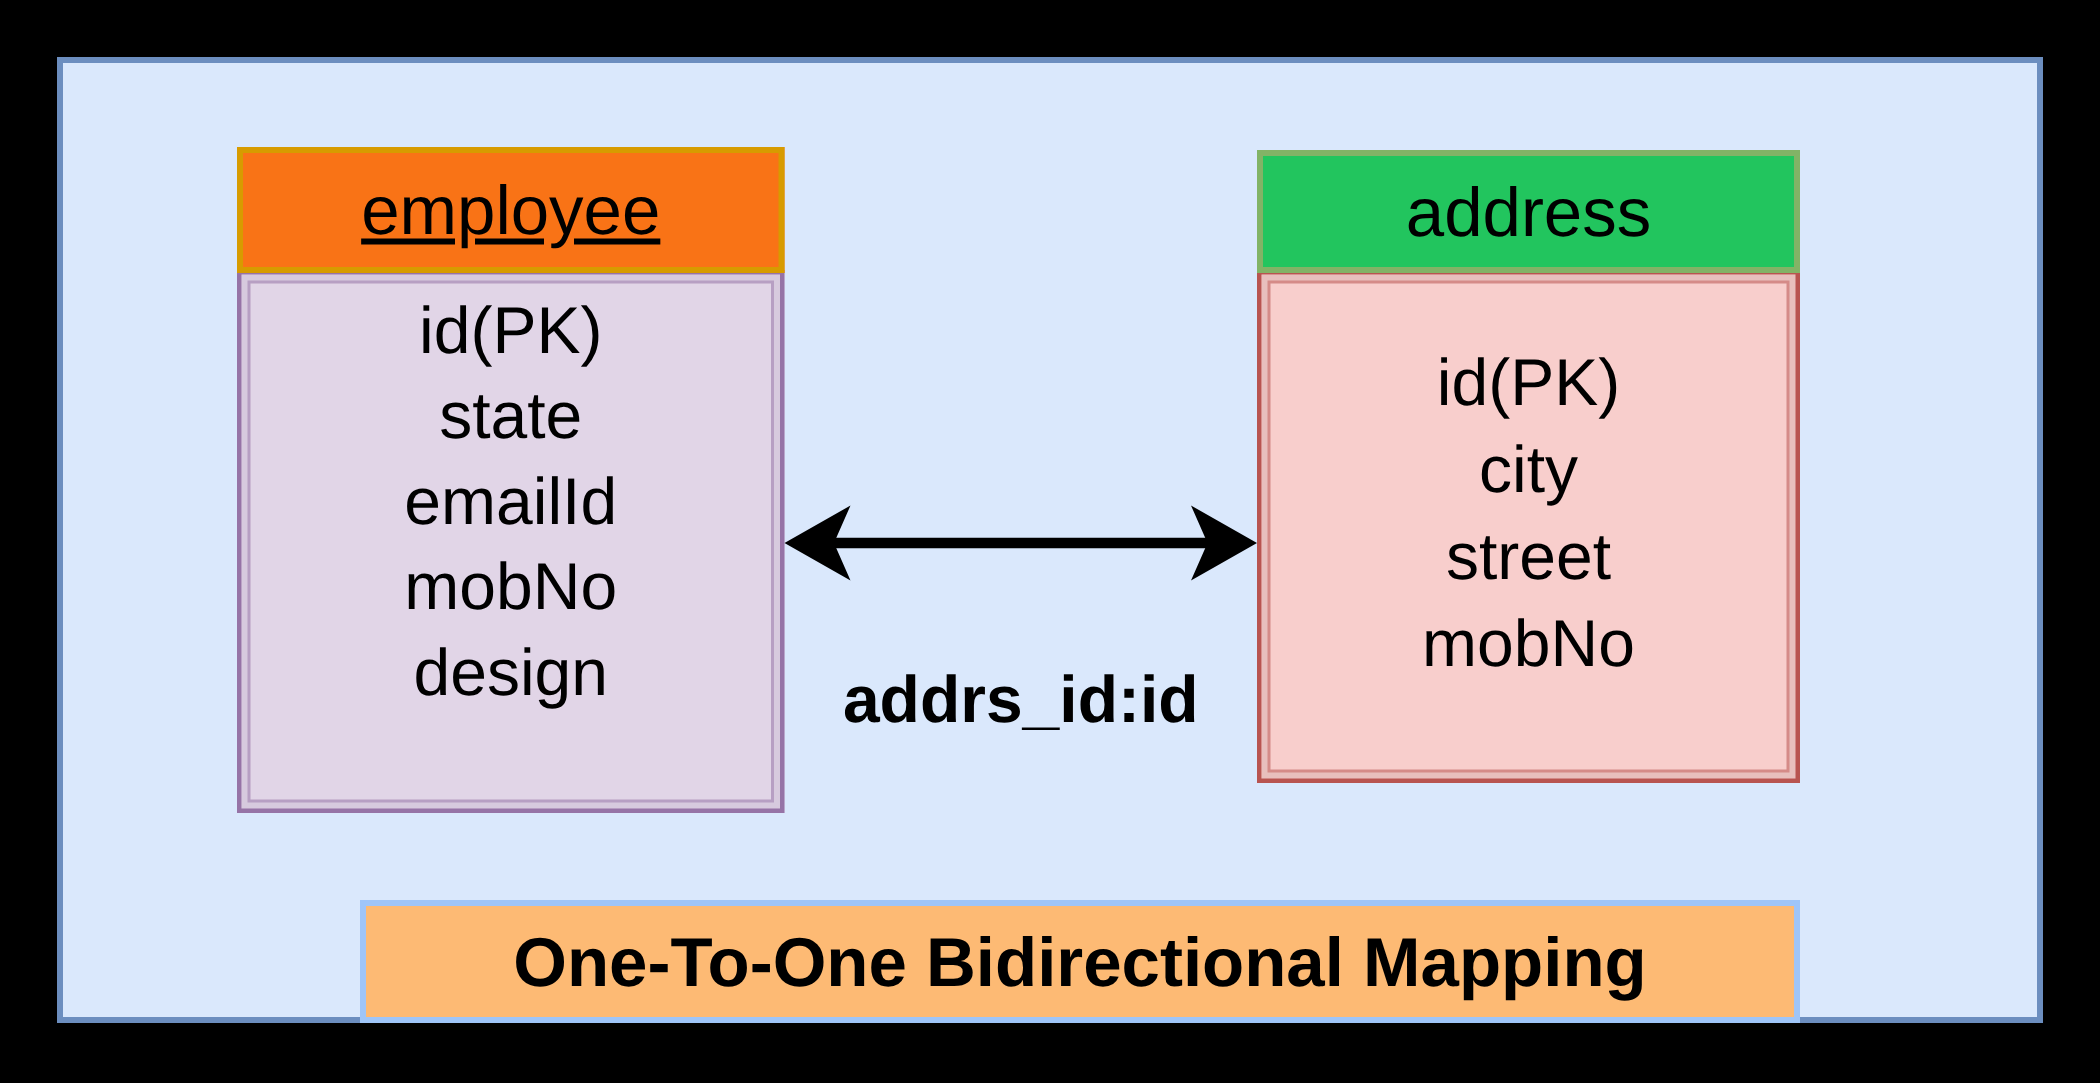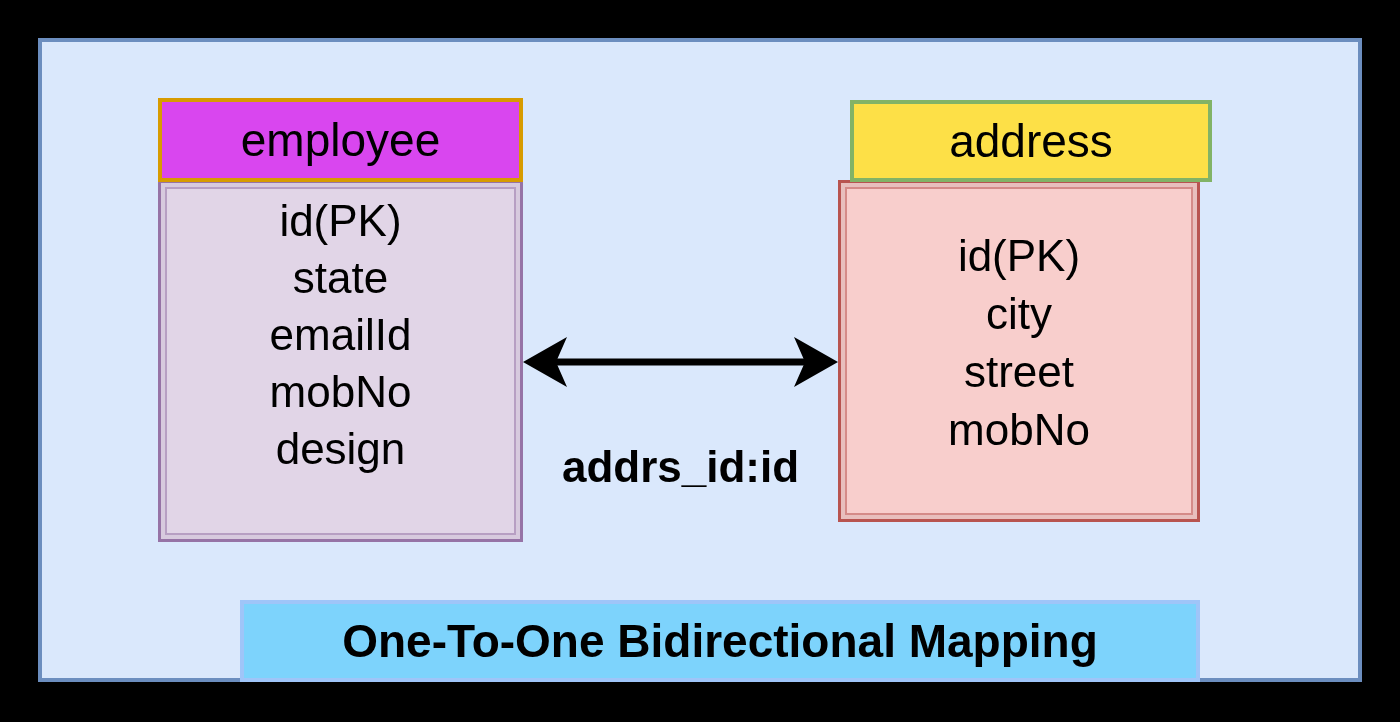--- a/index.html
+++ b/index.html
@@ -37,33 +37,33 @@
   }
   .field-row {
     font-size: 44px;
     line-height: 57px;
     white-space: nowrap;
   }
 
   
   .emp-header {
     left: 158px; top: 98px; width: 365px; height: 84px;
-    background: #d946ef; border: 4px solid #D79B00;
+    background: #f97316; border: 4px solid #D79B00; text-decoration: underline;
   }
   .emp-body {
     left: 158px; top: 180px; width: 365px; height: 362px;
     background: #E1D5E7; border: 3px solid #9673A6;
     box-shadow: inset 0 0 0 4px rgba(255,255,255,0.45), inset 0 0 0 6px rgba(150,115,166,0.55);
     padding-top: 9px;
   }
 
   
   .addr-header {
     left: 838px; top: 100px; width: 362px; height: 82px;
-    background: #fde047; border: 4px solid #82B366; margin-left: 12px;
+    background: #22c55e; border: 4px solid #82B366;
   }
   .addr-body {
     left: 838px; top: 180px; width: 362px; height: 342px;
     background: #F8CECC; border: 3px solid #B85450;
     box-shadow: inset 0 0 0 4px rgba(255,255,255,0.45), inset 0 0 0 6px rgba(184,84,80,0.55);
     padding-top: 44px;
   }
   .addr-body .field-row { line-height: 58px; }
 
   .arrow-svg {
@@ -81,21 +81,21 @@
     z-index: 3;
     white-space: nowrap;
     margin-top: 28px;
   }
 
   .title-box {
     position: absolute;
     left: 240px; top: 600px;
     width: 960px; height: 82px;
     box-sizing: border-box;
-    background: #7dd3fc;
+    background: #fdba74;
     border: 4px solid #9FC5F8;
     display: flex; align-items: center; justify-content: center;
     z-index: 4;
   }
   .title-text {
     font-size: 46px; font-weight: bold; color: #000;
     white-space: nowrap;
   }
 </style>
 </head>

